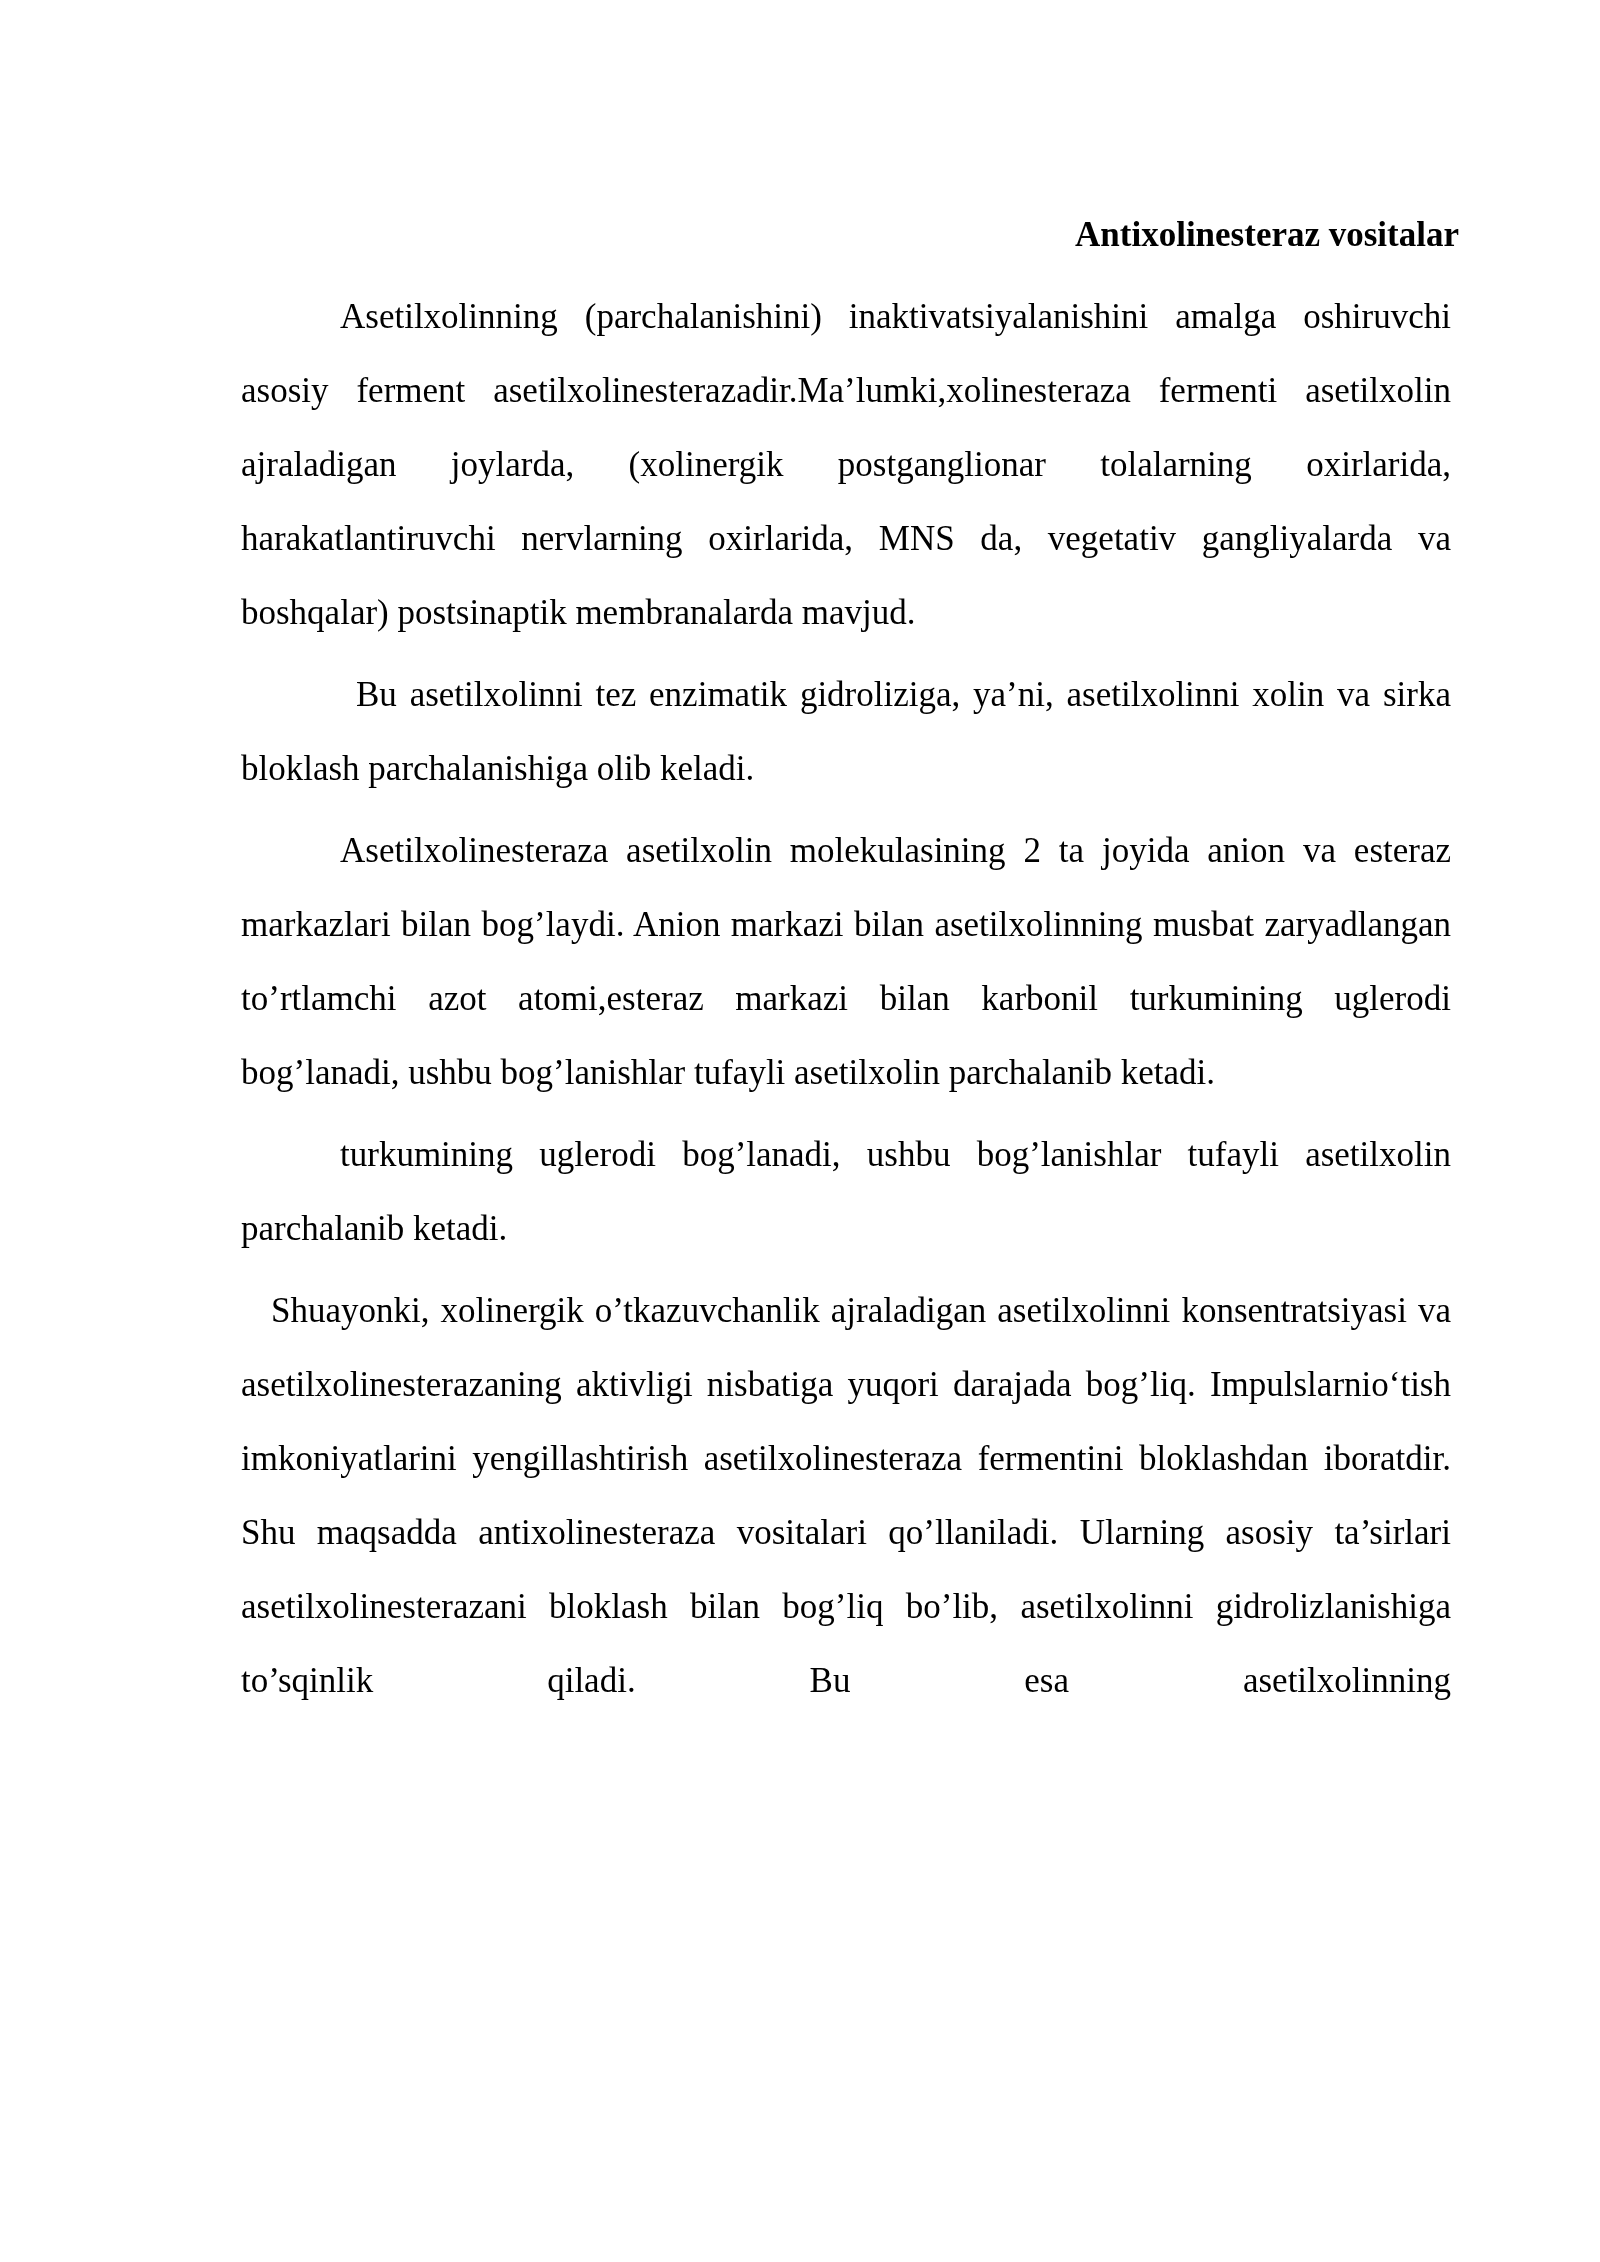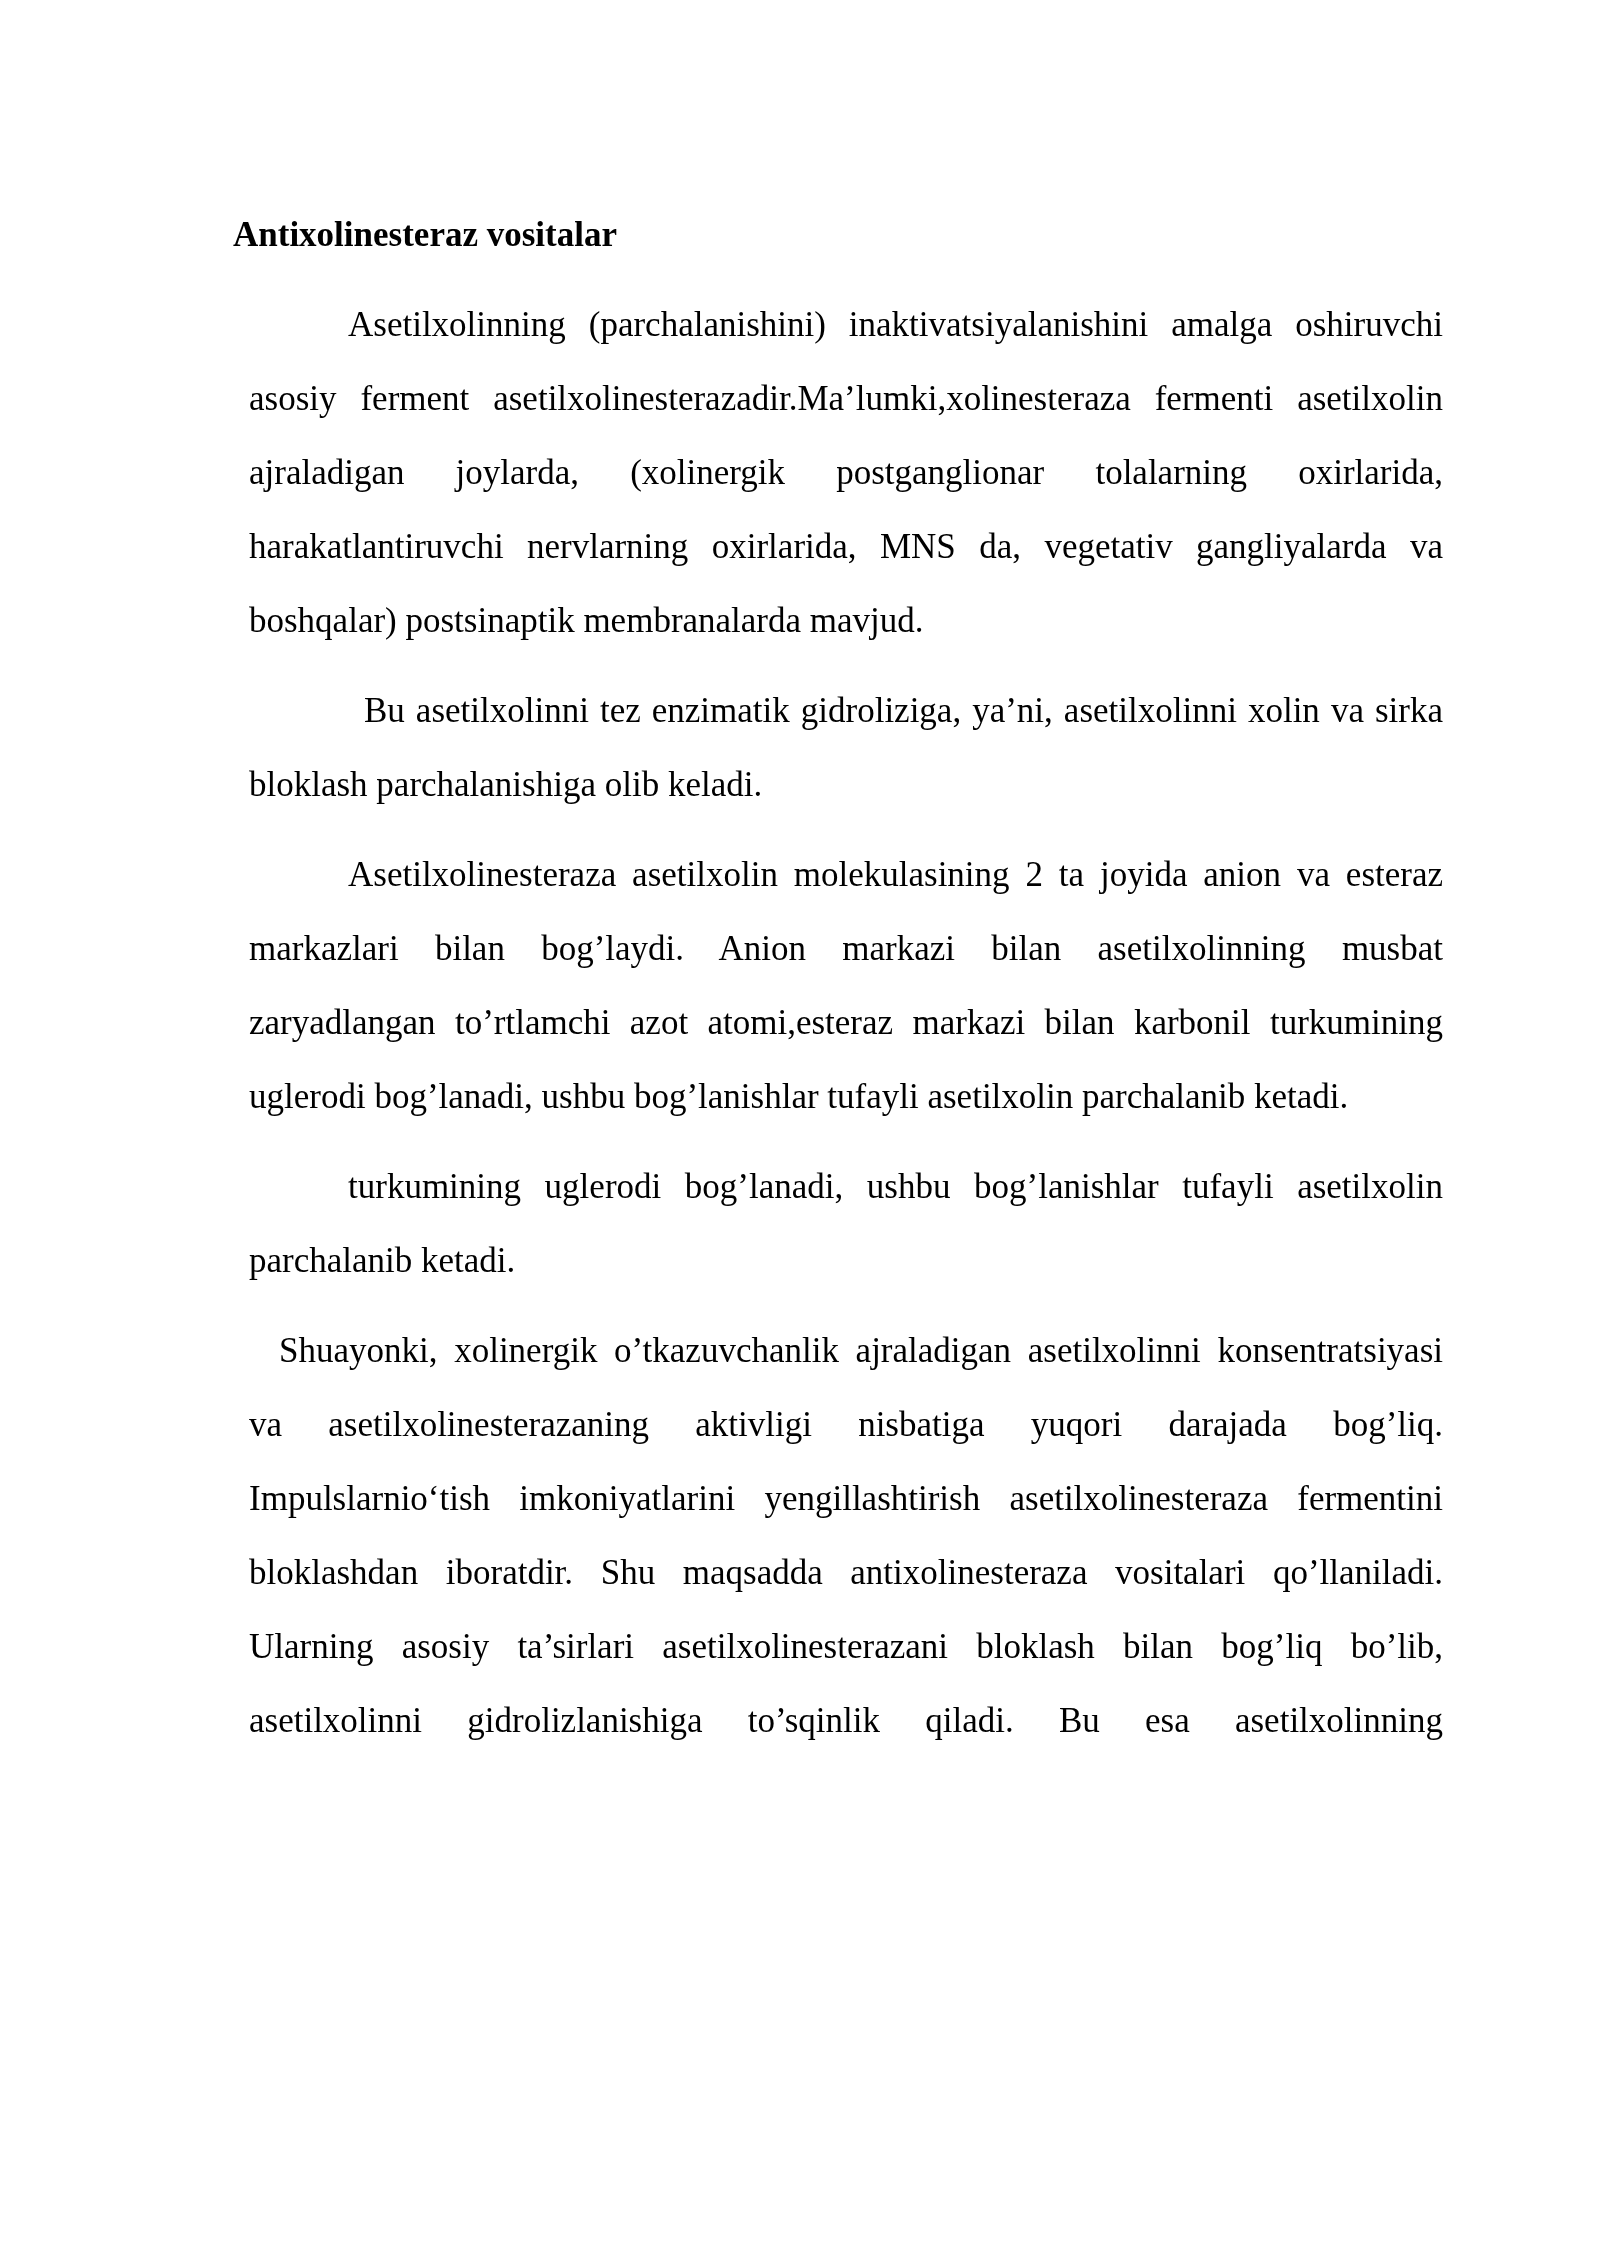--- a/index.html
+++ b/index.html
@@ -15,24 +15,24 @@
     color: #000000;
     font-family: "Liberation Serif", "DejaVu Serif", serif;
     font-size: 35px;
     line-height: 74px;
     box-sizing: border-box;
     padding: 198px 141px 0 233px;
     overflow: hidden;
   }
   .doc-title {
     font-weight: bold;
-    text-align: left;
+    text-align: right;
   }
   .page p {
-    margin: 16px;
+    margin: 8px;
     text-align: justify;
   }
   .indent    { text-indent: 99px; }
   .indent-lg { text-indent: 115px; }
   .indent-sm { text-indent: 30px; }
   .gap-above { margin-top: 74px; }
   .justify-last { text-align-last: justify; }
 </style>
 </head>
 <body>

